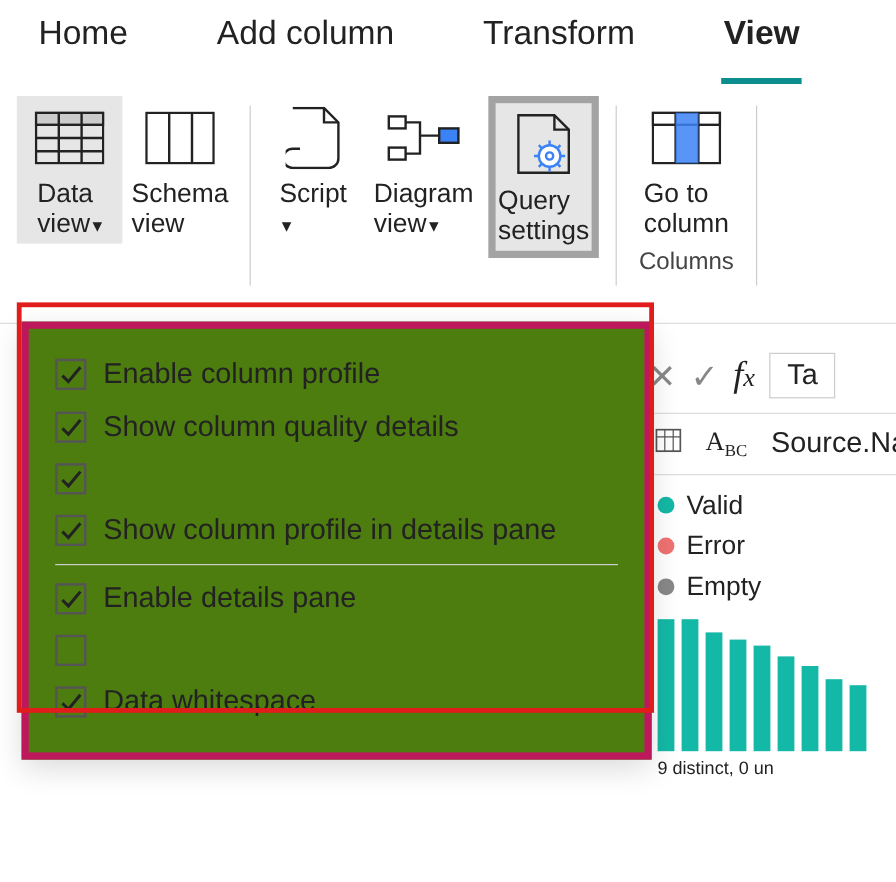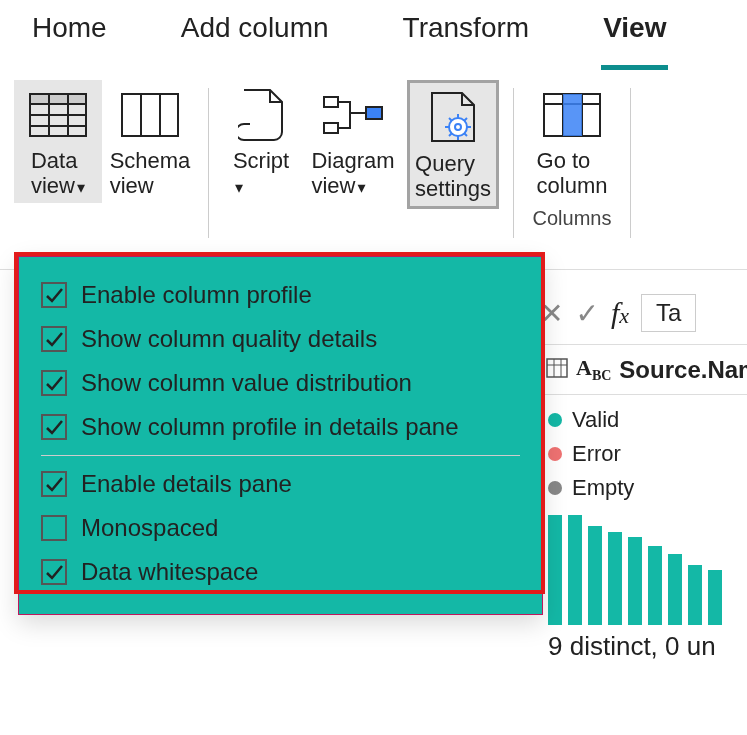--- a/index.html
+++ b/index.html
@@ -53,21 +53,21 @@
       display: flex;
       flex-direction: column;
       align-items: center;
       justify-content: flex-start;
       width: 88px;
       padding: 4px 2px 4px 2px;
       cursor: pointer;
       text-align: left;
     }
     .ribbon-btn.selected { background: #e6e6e6; }
-    .ribbon-btn.toggled { background: #e6e6e6; border: 3px solid #a3a3a3; }
+    .ribbon-btn.toggled { background: #e6e6e6; border: 6px solid #a3a3a3; }
     .ribbon-icon-box {
       width: 72px;
       height: 62px;
       display: flex;
       align-items: center;
       justify-content: center;
     }
     .ribbon-label {
       font-size: 22px;
       line-height: 1.15;
@@ -82,24 +82,24 @@
     }
     .group-caption {
       font-size: 20px;
       color: #444;
       margin-top: 4px;
     }
     
     .dropdown {
       position: absolute;
       left: 18px;
-      top: 256px;
+      top: 268px;
       width: 525px;
-      background: #14b8a6;
-      border: 1px solid #be185d;
+      background: #4d7c0f;
+      border: 6px solid #be185d;
       box-shadow: 0 8px 24px rgba(0,0,0,0.15);
       padding: 16px 18px 20px 18px;
       z-index: 20;
     }
     .highlight-box {
       position: absolute;
       left: 14px;
       top: 252px;
       width: 531px;
       height: 342px;
@@ -144,46 +144,46 @@
     .fx { font-family: Georgia, serif; font-style: italic; font-size: 30px;}
     .fx .x { font-size: 22px; }
     .table-label-box {
       border: 1px solid #ccc;
       padding: 4px 14px;
       font-size: 24px;
     }
     .col-header {
       display: flex;
       align-items: center;
-      gap: 8px;
+      gap: 20px;
       padding: 10px 6px;
       border-bottom: 1px solid #ddd;
       font-size: 24px;
-      font-weight: 700;
+      font-weight: 400;
     }
     .abc { font-family: Georgia, serif; font-size: 22px; }
     .abc .sub { font-size: 14px; vertical-align: sub; }
     .stat-row {
       display: flex; align-items: center; gap: 10px;
       padding: 4px 8px;
       font-size: 22px;
     }
     .dot { width: 14px; height: 14px; border-radius: 50%; }
     .dot.valid { background: #14b8a6; }
     .dot.error { background: #ef7272; }
     .dot.empty { background: #888; }
     .histogram {
       display: flex;
       align-items: flex-end;
       gap: 6px;
       height: 120px;
       padding: 8px 8px 0 8px;
     }
     .bar { width: 14px; background: #14b8a6; }
-    .hist-caption { font-size: 26px; padding: 6px 8px; }
+    .hist-caption { font-size: 15px; padding: 6px 8px; }
   </style>
 </head>
 <body>
 
 <div class="tabs">
   <div class="tab">Home</div>
   <div class="tab">Add column</div>
   <div class="tab">Transform</div>
   <div class="tab active">View</div>
 </div>
@@ -324,42 +324,40 @@
         </svg>
       </div>
     <div class="dd-label">Show column quality details</div>
   </div>
   <div class="dd-item">
     <div class="dd-check">
         <svg width="20" height="20">
           <polyline points="3,11 8,16 18,4" fill="none" stroke="#222" stroke-width="2.5"></polyline>
         </svg>
       </div>
-    <div class="dd-label">Show column value distribution</div>
   </div>
   <div class="dd-item">
     <div class="dd-check">
         <svg width="20" height="20">
           <polyline points="3,11 8,16 18,4" fill="none" stroke="#222" stroke-width="2.5"></polyline>
         </svg>
       </div>
     <div class="dd-label">Show column profile in details pane</div>
   </div>
   <div class="dd-sep"></div>
   <div class="dd-item">
     <div class="dd-check">
         <svg width="20" height="20">
           <polyline points="3,11 8,16 18,4" fill="none" stroke="#222" stroke-width="2.5"></polyline>
         </svg>
       </div>
     <div class="dd-label">Enable details pane</div>
   </div>
   <div class="dd-item">
     <div class="dd-check"></div>
-    <div class="dd-label">Monospaced</div>
   </div>
   <div class="dd-item">
     <div class="dd-check">
         <svg width="20" height="20">
           <polyline points="3,11 8,16 18,4" fill="none" stroke="#222" stroke-width="2.5"></polyline>
         </svg>
       </div>
     <div class="dd-label">Data whitespace</div>
   </div>
 </div>

